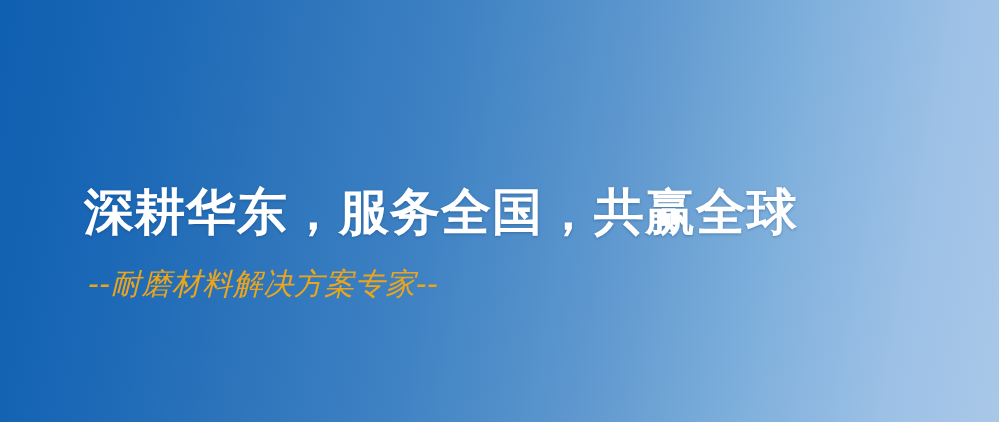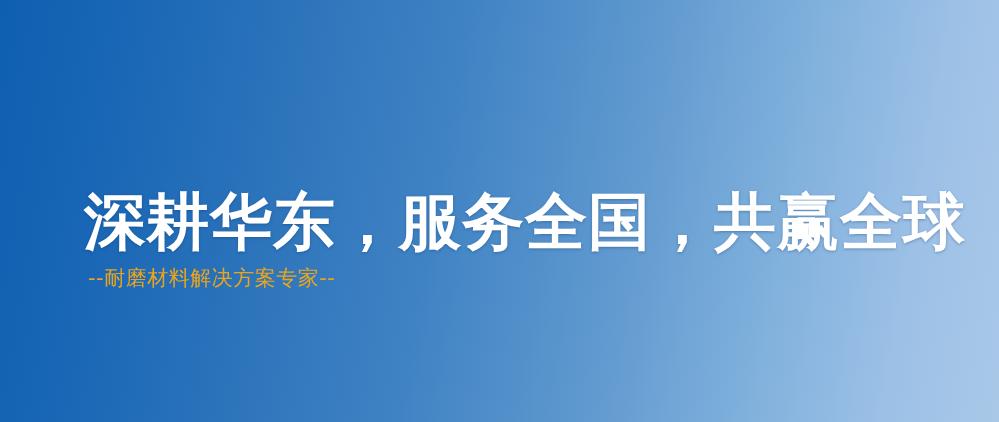--- a/index.html
+++ b/index.html
@@ -25,40 +25,41 @@
         #7fb0dc 76%,
         #9cc0e6 89%,
         #a9c8e8 100%);
   }
 
   
   #headline {
     position: absolute;
     left: 84px;
     top: 152px;
-    font-family: Liberation Mono, monospace;
-    font-size: 62px;
+    font-family: Liberation Sans, sans-serif;
+    font-size: 50px;
     line-height: 1.05;
     letter-spacing: 1px;
     color: #ffffff;
     white-space: nowrap;
     text-shadow: 0 1px 3px rgba(10, 50, 100, 0.35);
   }
 
   
   #subtitle {
     position: absolute;
     left: 88px;
     top: 267px;
     font-family: "DejaVu Sans", "Liberation Sans", sans-serif;
-    font-size: 21px;
+    font-size: 30px;
     line-height: 1.1;
     letter-spacing: 0.5px;
     color: #eba51c;
     white-space: nowrap;
+    font-style: italic;
   }
 
   
   #logo {
     position: absolute;
     left: 736px;
     top: 296px;
     width: 258px;
     height: 126px;
   }

